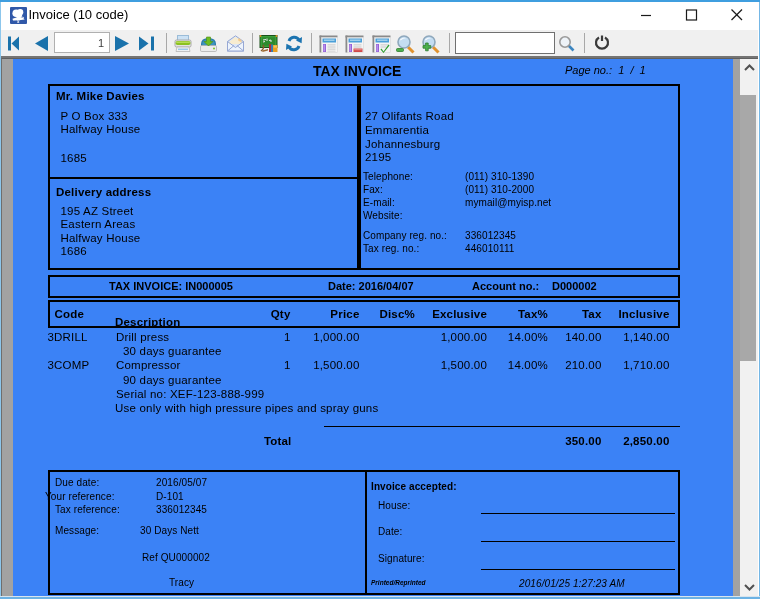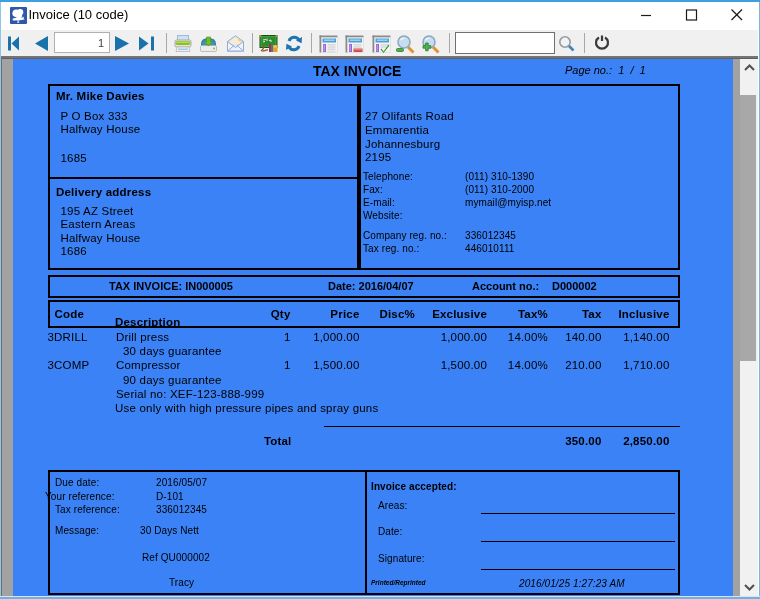--- a/index.html
+++ b/index.html
@@ -295,21 +295,21 @@
     <div class="abs t10" style="left:143px; top:431.7px;">D-101</div>
     <div class="abs t10" style="left:42px; top:445.2px;">Tax reference:</div>
     <div class="abs t10" style="left:143px; top:445.2px;">336012345</div>
     <div class="abs t10" style="left:42px; top:465.8px;">Message:</div>
     <div class="abs t10" style="left:127px; top:465.8px;">30 Days Nett</div>
     <div class="abs t10" style="left:129px; top:493.3px;">Ref QU000002</div>
     <div class="abs t10" style="left:42px; top:549px;">Salesperson:</div>
     <div class="abs t10" style="left:156px; top:517.9px;">Tracy</div>
 
     <div class="abs b t10" style="left:358px; top:421.9px;">Invoice accepted:</div>
-    <div class="abs t10" style="left:365px; top:440.9px;">Areas:</div>
+    <div class="abs t10" style="left:365px; top:440.9px;">House:</div>
     <div class="hline" style="left:468px; top:454px; width:194px;"></div>
     <div class="abs t10" style="left:365px; top:466.8px;">Date:</div>
     <div class="hline" style="left:468px; top:482px; width:194px;"></div>
     <div class="abs t10" style="left:365px; top:493.7px;">Signature:</div>
     <div class="hline" style="left:468px; top:509.5px; width:194px;"></div>
     <div class="abs b i" style="left:358px; top:520.3px; font-size:6.5px;">Printed/Reprinted</div>
     <div class="abs i" style="left:506px; top:518.8px; font-size:10px; letter-spacing:0.1px;text-align:center;">2016/01/25 1:27:23 AM</div>
   </div>
 
   <div id="vsb">

